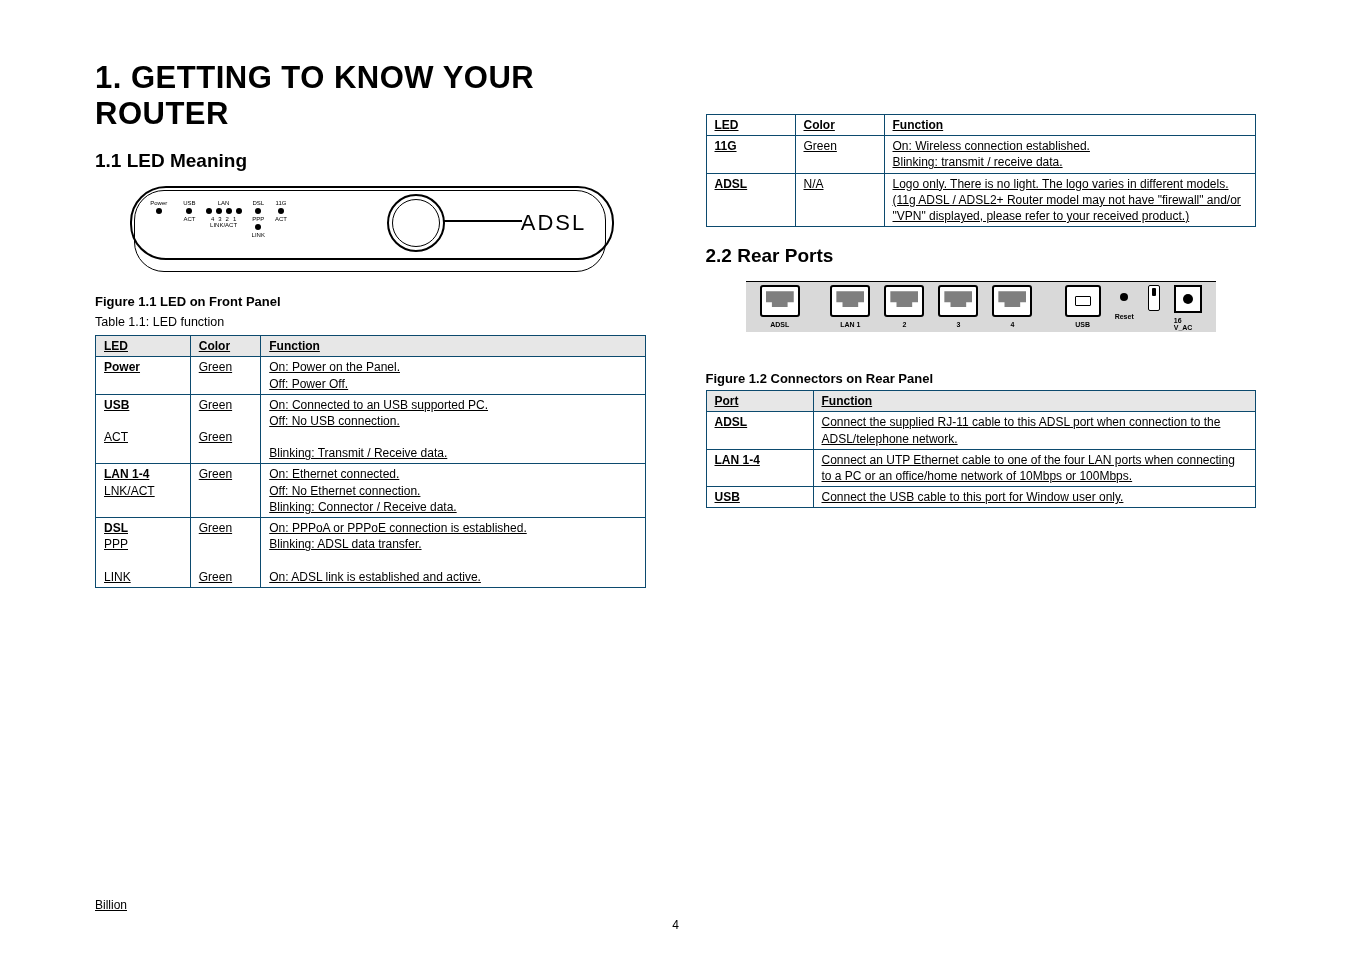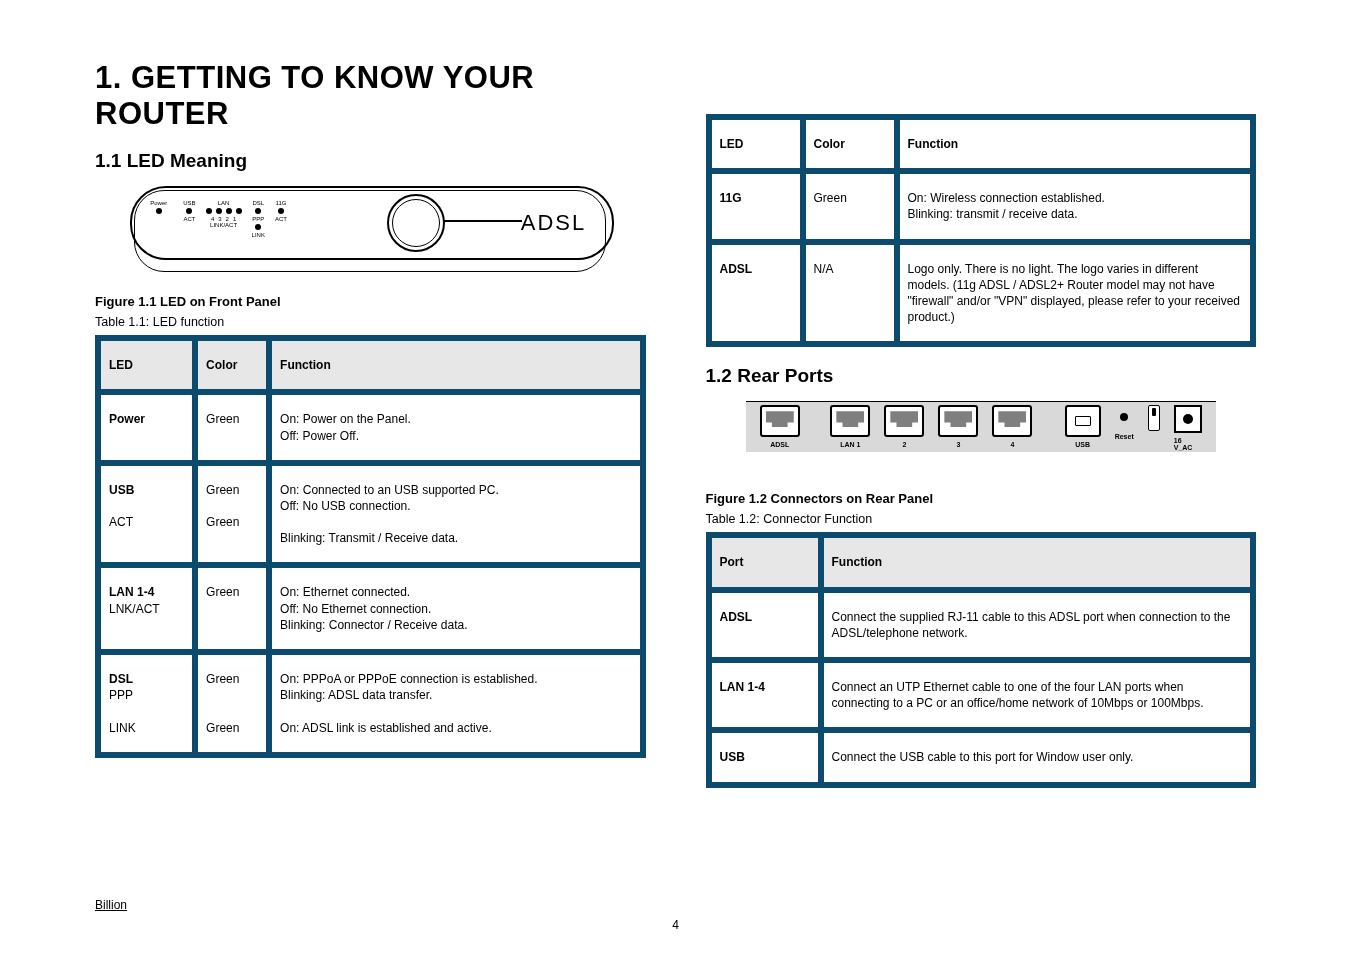--- a/index.html
+++ b/index.html
@@ -195,24 +195,25 @@
   
   table.device-table {
     width: 100%;
     border-collapse: collapse;
     font-size: 12px;
     line-height: 1.35;
     margin: 4px 0 10px 0;
   }
   table.device-table th,
   table.device-table td {
-    border: 6px solid #0c4a6e;
-    padding: 16px 8px;
+    border: 1px solid #0c4a6e;
+    padding: 2px 8px;
     vertical-align: top;
     text-align: left;
+    text-decoration: underline;
   }
   table.device-table thead th {
     background: #e7e7e7;
     font-weight: 700;
     font-size: 12px;
   }
   .cell-bold { font-weight: 700; }
 
   .footer {
     position: absolute;
@@ -374,21 +375,21 @@
 Blinking: transmit / receive data.</td>
           </tr>
           <tr>
             <td class="cell-bold">ADSL</td>
             <td>N/A</td>
             <td>Logo only. There is no light. The logo varies in different models. (11g ADSL / ADSL2+ Router model may not have "firewall" and/or "VPN" displayed, please refer to your received product.)</td>
           </tr>
         </tbody>
       </table>
 
-      <div class="section-label">1.2 Rear Ports</div>
+      <div class="section-label">2.2 Rear Ports</div>
 
       <div class="rear-illustration">
         <div class="rear-plate"></div>
         <div class="rear-ports">
           <div class="port">
             <div class="rj45">
                 <div class="rj45-inner"></div>
               </div>
             <span class="port-label">ADSL</span>
           </div>
@@ -437,23 +438,20 @@
             <div class="dc-jack">
                 <div class="dc-jack-in"></div>
               </div>
             <span class="port-label">16 V_AC</span>
           </div>
         </div>
       </div>
 
       <div class="sub-label">Figure 1.2 Connectors on Rear Panel</div>
 
-      <p class="body">
-        Table 1.2: Connector Function
-      </p>
 
       <table class="device-table">
         <thead>
           <tr>
             <th style="width:90px;">Port</th>
             <th>Function</th>
           </tr>
         </thead>
         <tbody>
           <tr>

